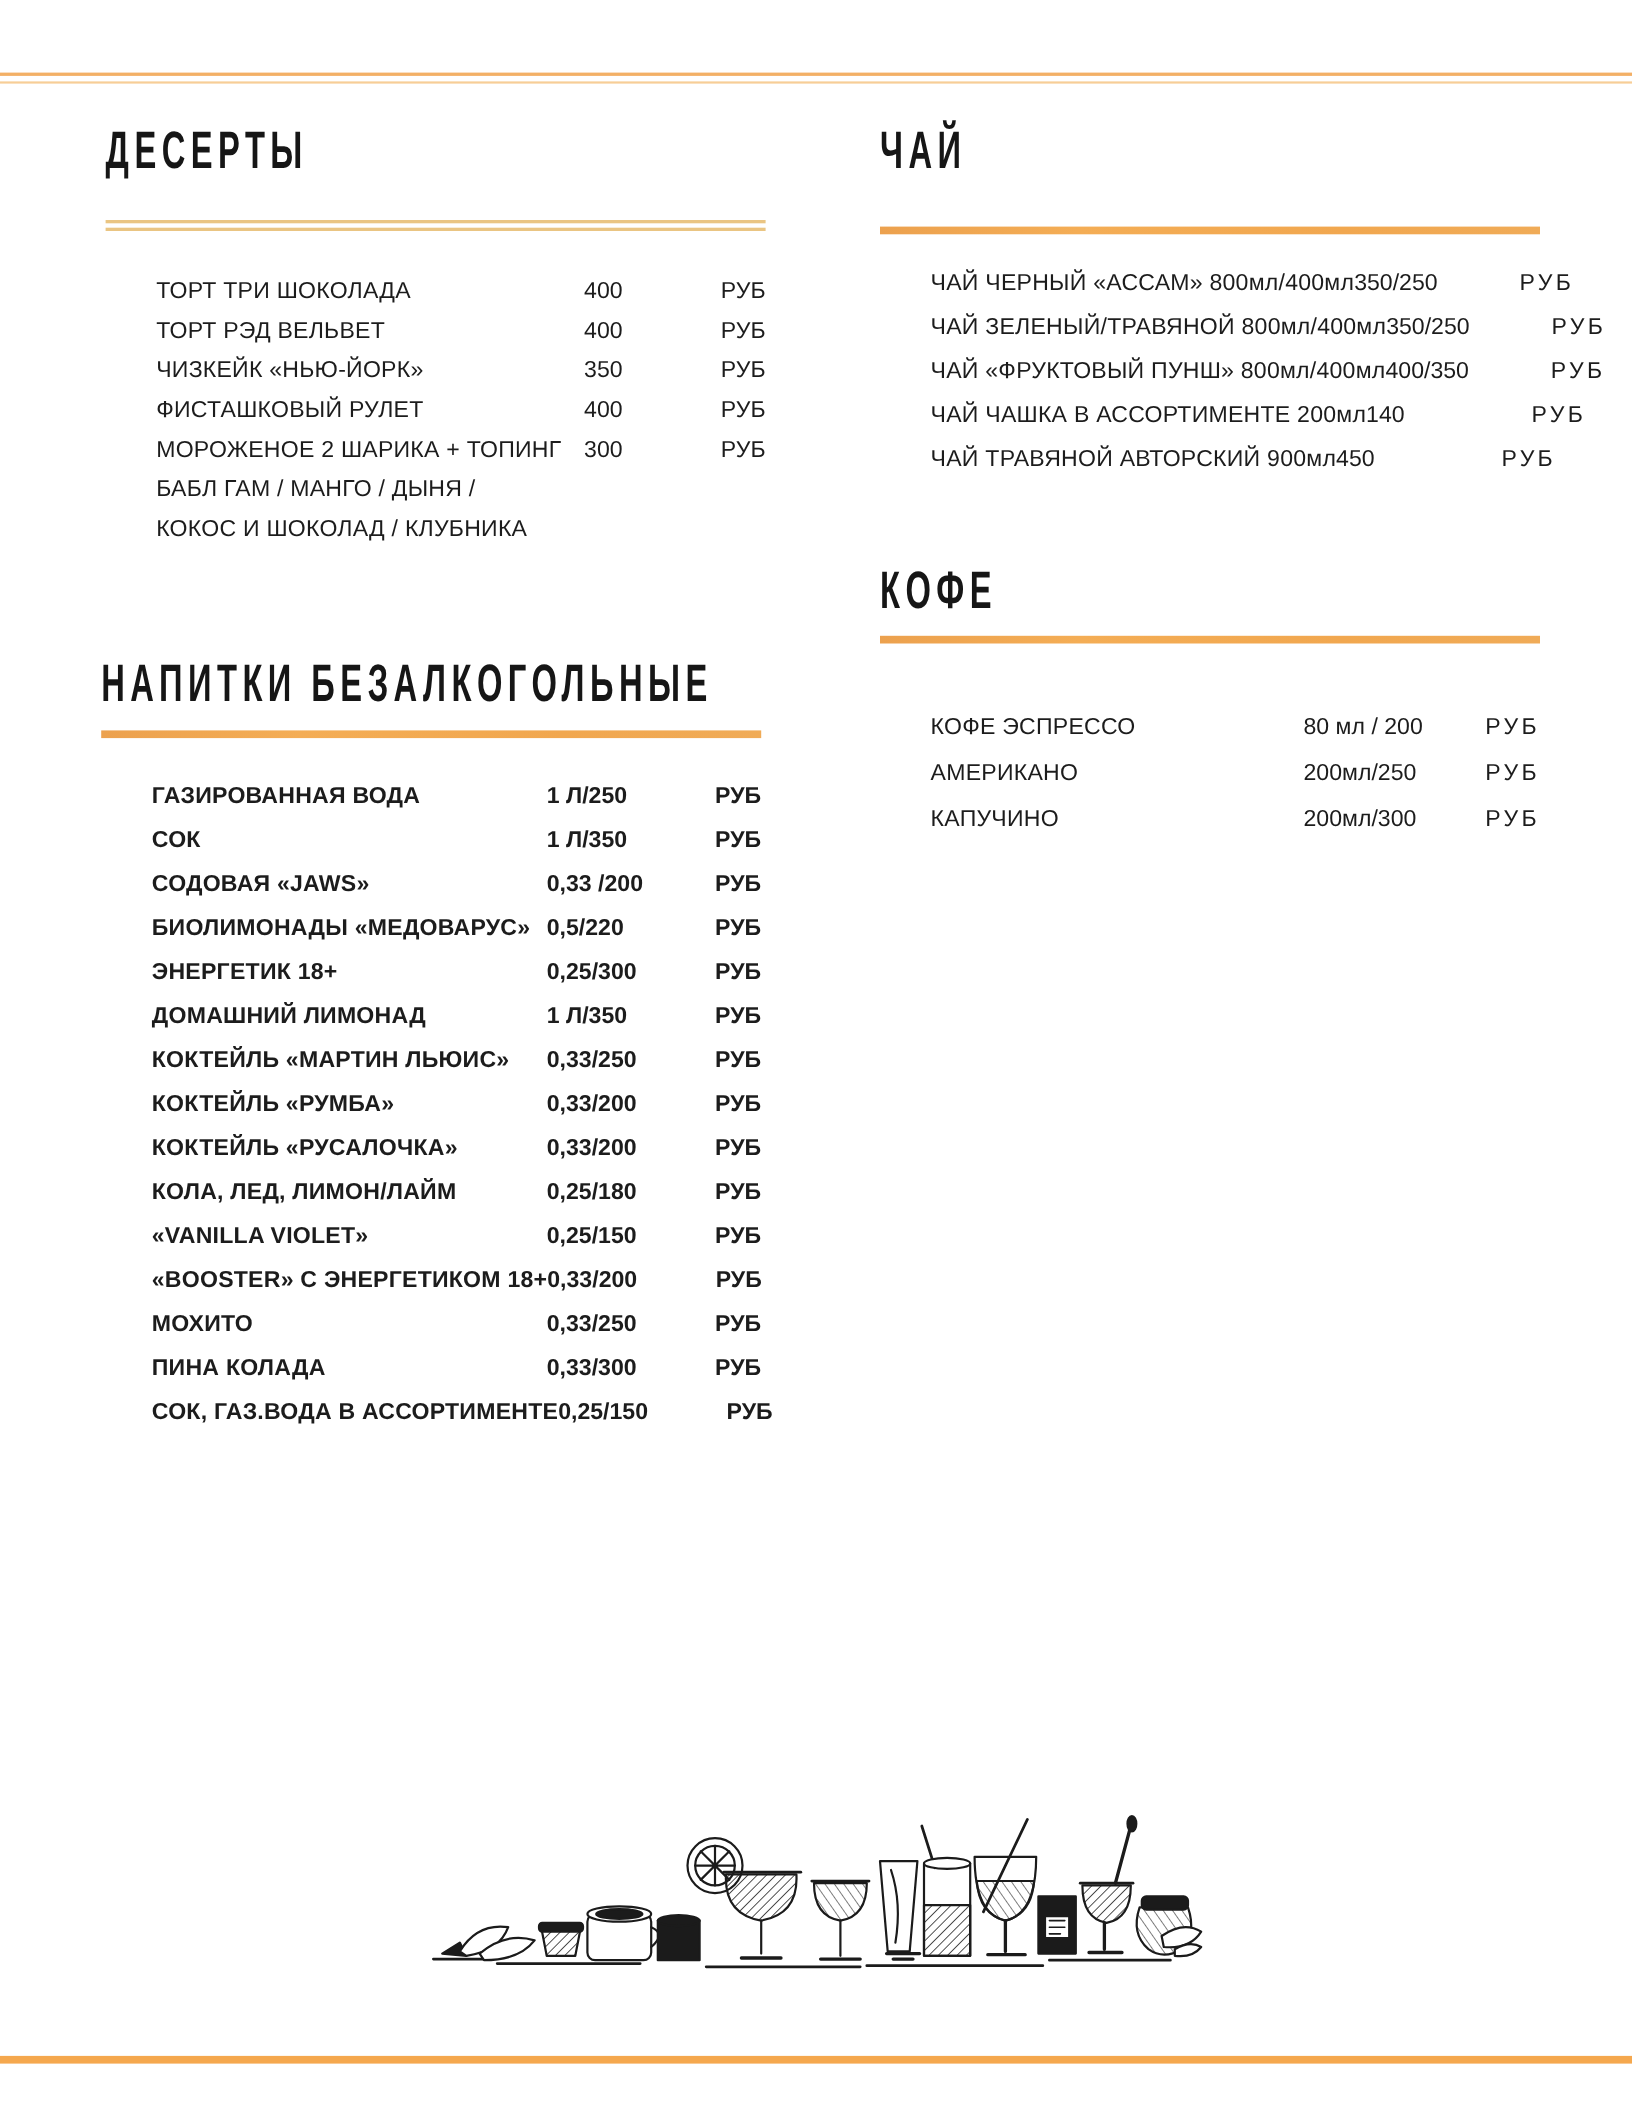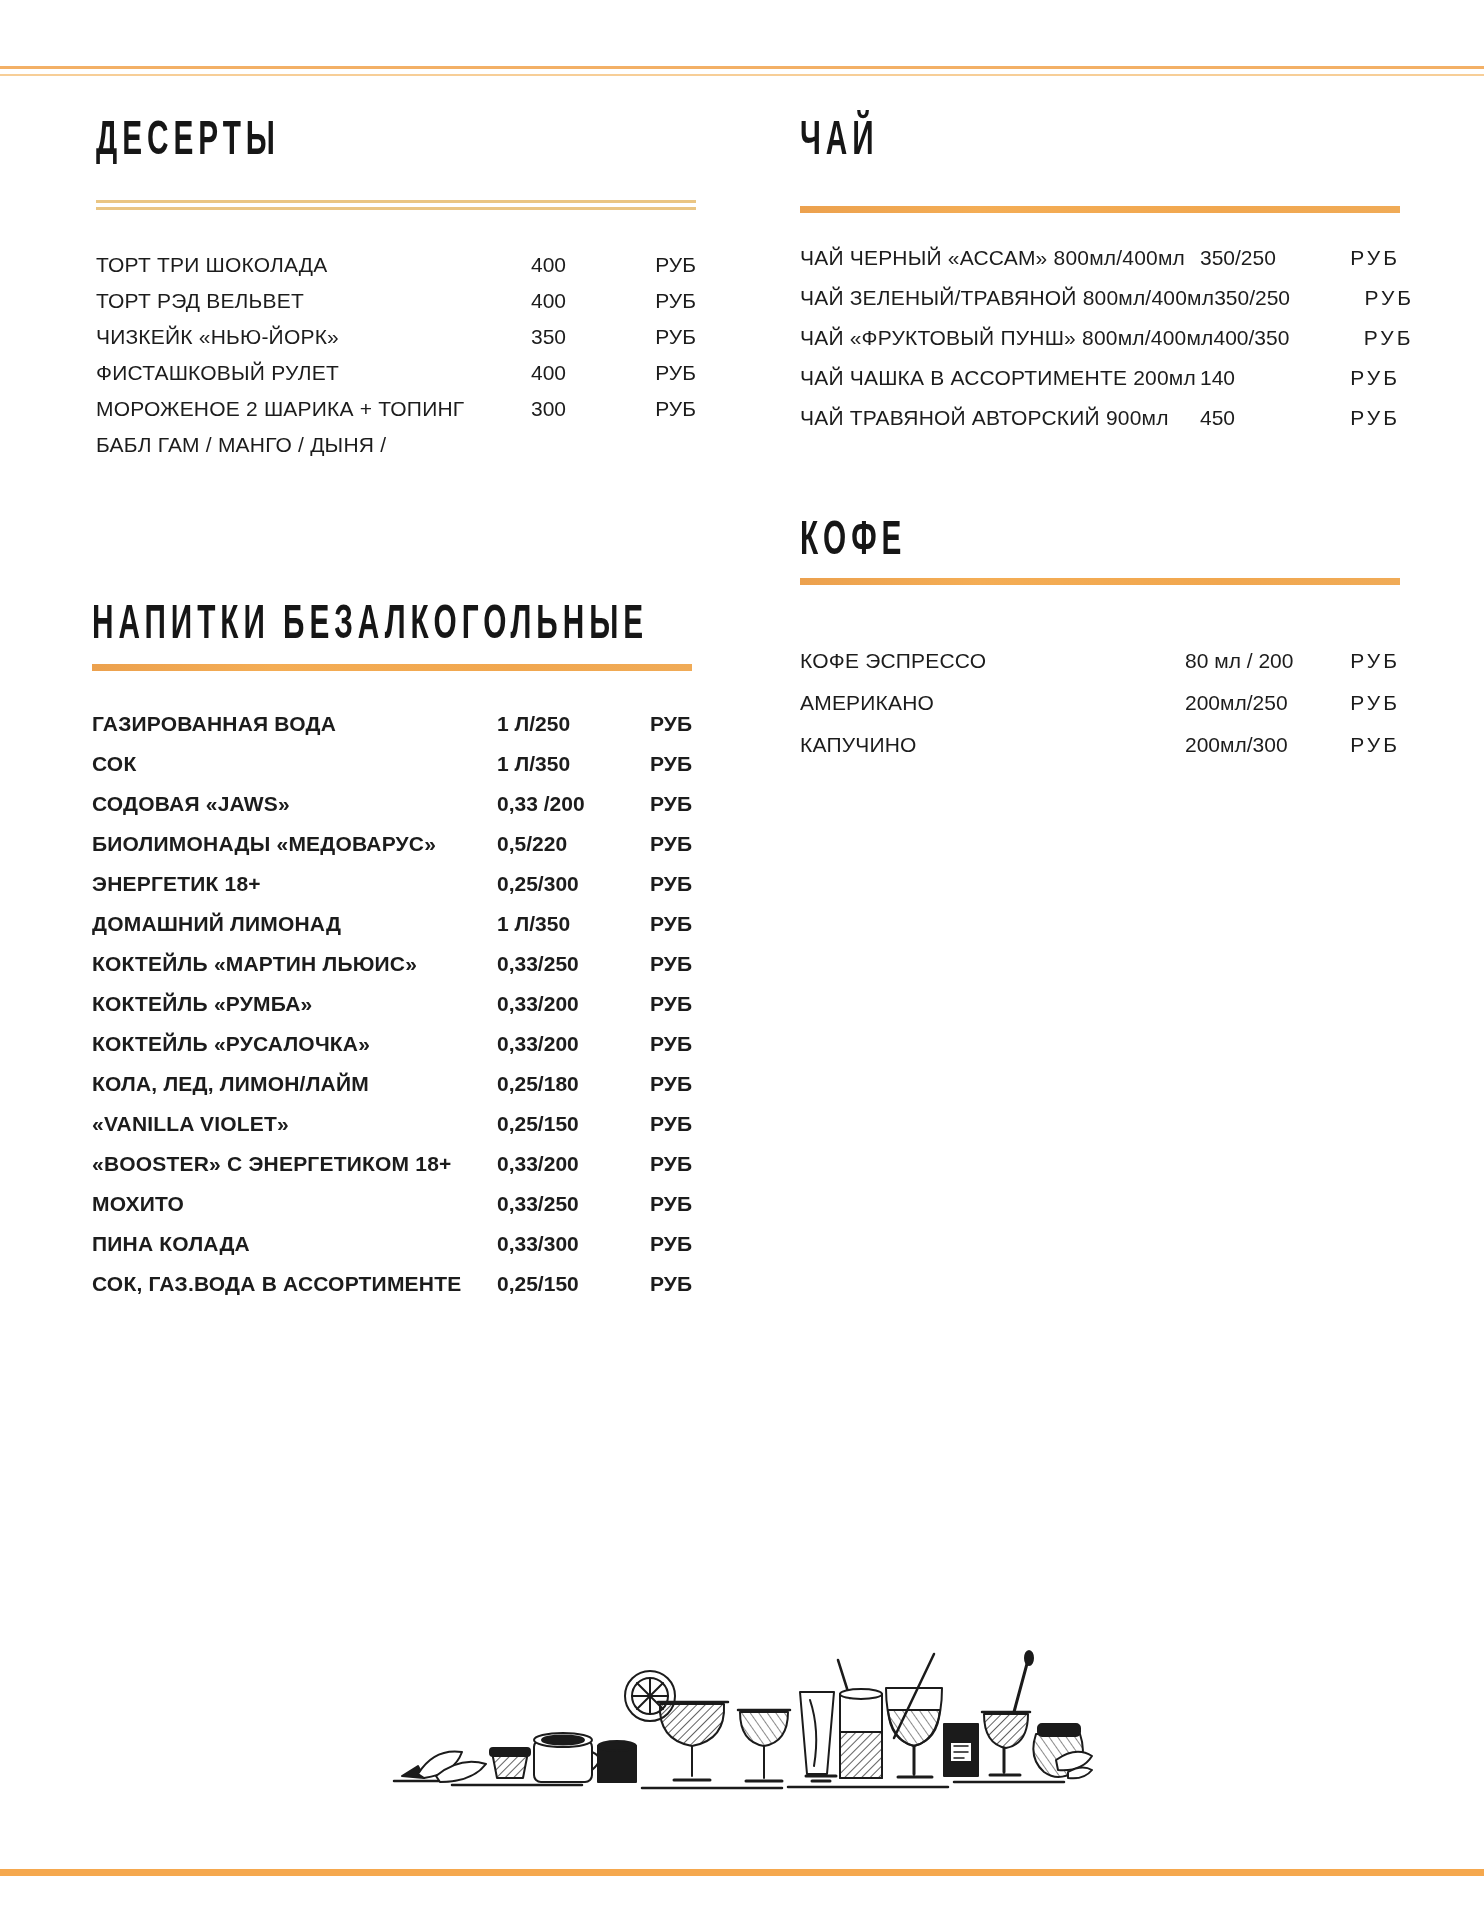--- a/index.html
+++ b/index.html
@@ -30,21 +30,21 @@
   #sec-tea .bar{margin-top:46px;}
   #sec-coffee .bar{margin-top:18px;}
   #sec-drinks .bar{margin-top:20px;}
 
   .rows{width:100%;}
   #sec-desserts .rows{margin-top:43px;}
   #sec-tea .rows{margin-top:33px;}
   #sec-coffee .rows{margin-top:64px;}
   #sec-drinks .rows{margin-top:41px;}
 
-  .row{display:flex;align-items:baseline;}
+  .row{display:flex;align-items:baseline;margin-left:46px;}
   #sec-desserts .row{height:36px;}
   #sec-tea .row{height:40px;}
   #sec-drinks .row{height:40px;font-weight:bold;}
   #sec-coffee .row{height:42px;}
 
   .nm{flex:1 1 auto;font-size:21px;white-space:nowrap;letter-spacing:0.2px;}
   .pr{display:flex;flex:0 0 auto;font-size:21px;}
   #sec-desserts .pr{width:165px;}
   #sec-drinks .pr{width:195px;}
   #sec-tea .pr{width:200px;}
@@ -98,20 +98,27 @@
       </div>
       <div class="row">
         <span class="nm">МОРОЖЕНОЕ 2 ШАРИКА + ТОПИНГ</span>
         <span class="pr">
           <span class="val">300</span>
           <span class="unit">РУБ</span>
         </span>
       </div>
       <div class="row">
         <span class="nm">БАБЛ ГАМ / МАНГО / ДЫНЯ /</span>
+        <span class="pr">
+          <span class="val"></span>
+          <span class="unit"></span>
+        </span>
+      </div>
+      <div class="row">
+        <span class="nm">КОКОС И ШОКОЛАД / КЛУБНИКА</span>
         <span class="pr">
           <span class="val"></span>
           <span class="unit"></span>
         </span>
       </div>
     </div>
 </div>
 
 <div class="section" id="sec-tea">
   <h2 class="hdr">ЧАЙ</h2>

